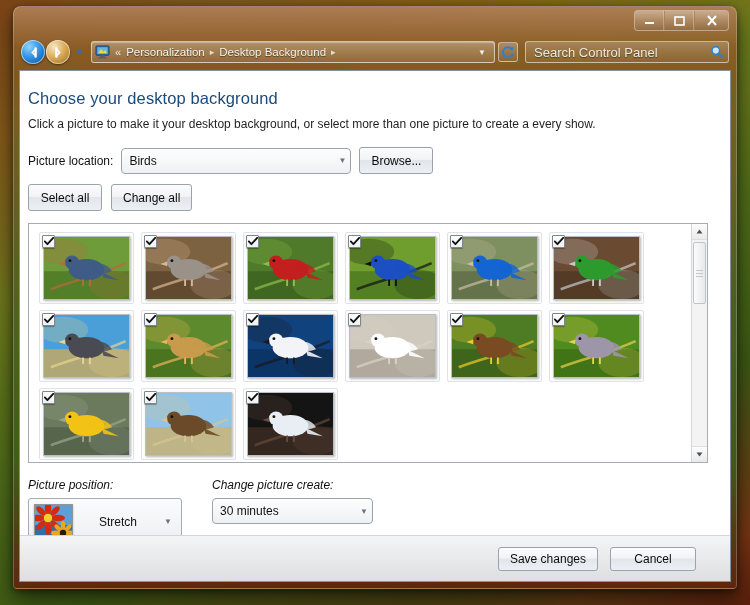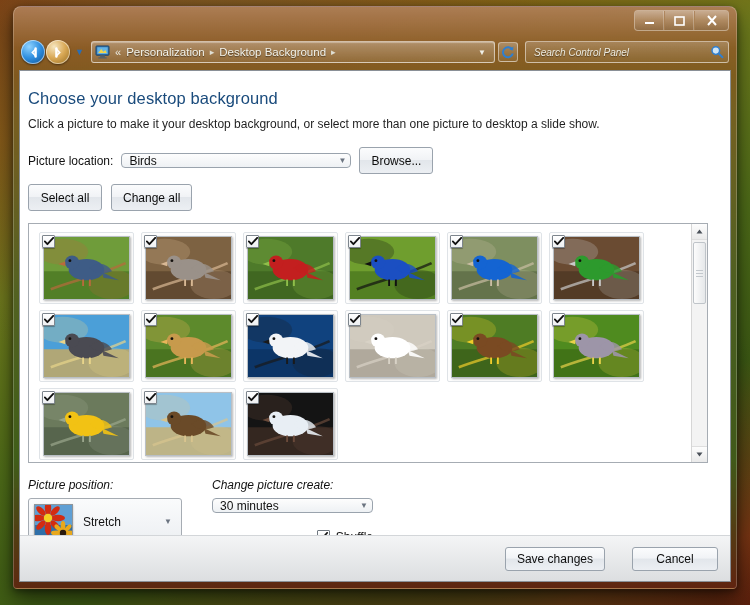--- a/index.html
+++ b/index.html
@@ -104,21 +104,21 @@
     cursor:pointer;
   }
   .searchbox {
     width:204px; height:22px; flex:none; margin-left:4px;
     display:flex; align-items:center; padding:0 4px 0 8px;
     background:linear-gradient(180deg, rgba(255,255,255,.22), rgba(255,255,255,.06));
     border:1px solid rgba(255,255,255,.50); border-radius:3px;
   }
   .searchbox input {
     flex:1; border:none; outline:none; background:transparent;
-    color:#f0f0e6; font-size:10px; font-style:italic;
+    color:#f0f0e6; font-size:13px; 
     font-family:"Liberation Sans", sans-serif;
     text-shadow:0 1px 1px rgba(0,0,0,.45);
   }
   .searchbox input::placeholder { color:#eceade; opacity:1; }
 
   
   .client {
     position:absolute; left:6px; right:6px; top:64px; bottom:7px;
     background:#fff; border:1px solid #8a9097;
     display:flex; flex-direction:column; overflow:hidden;
@@ -128,21 +128,21 @@
   h1.page-title {
     font-size:16.5px; font-weight:400; color:#1a4b7c; letter-spacing:.1px;
     margin-bottom:9px;
   }
   .subtitle { font-size:12px; color:#1f1f1f; margin-bottom:16px; }
 
   
   .row { display:flex; align-items:center; gap:8px; margin-bottom:10px; }
   .lbl { font-size:12px; color:#111; }
   .combo {
-    height:15px; border:1px solid #9aa3ad; border-radius:4px;
+    height:26px; border:1px solid #9aa3ad; border-radius:4px;
     background:linear-gradient(180deg,#fdfdfd,#eef1f4);
     display:flex; align-items:center; padding:0 4px 0 7px;
     font-size:12px; color:#111; cursor:pointer;
   }
   .combo .cv { flex:1; white-space:nowrap; overflow:hidden; }
   .combo .carat { color:#6b7480; font-size:8px; margin-left:6px; }
   #picture-location-combo { width:230px; }
 
   .btn {
     height:27px; padding:0 11px; min-width:74px;
@@ -209,21 +209,21 @@
   }
   .vs-grip { width:7px; }
   .vs-grip i { display:block; height:1px; background:#c3c8cd; margin:2px 0; }
 
   
   .options { display:flex; gap:30px; margin-top:15px; }
   .opt-label { font-size:12px; color:#111; margin-bottom:6px;font-style:italic; }
   .posbox {
     width:154px; height:47px; border:1px solid #a6acb3; border-radius:3px;
     background:linear-gradient(180deg,#fafbfc,#eceff2);
-    display:flex; align-items:center; padding:0 5px; gap:10px; cursor:pointer;
+    display:flex; align-items:center; padding:0 5px; gap:26px; cursor:pointer;
   }
   .pos-thumb {
     width:39px; height:36px; flex:none; border:1px solid #8e959b;
     box-shadow:0 1px 2px rgba(0,0,0,.25); overflow:hidden; position:relative;
   }
   .pos-name { flex:1; font-size:12px; color:#111; }
   .pos-carat { color:#6b7480; font-size:8px; padding-right:4px; }
   #change-every-combo { width:161px; }
   .checkrow { display:flex; align-items:flex-start; gap:6px; margin-top:3px; cursor:pointer; }
   .chk {
@@ -233,21 +233,21 @@
     display:flex; align-items:center; justify-content:center;
   }
   .chk-lbl { font-size:12px; color:#111; }
   .inline-opts { display:flex; align-items:flex-end; gap:14px;flex-direction:column; }
 
   
   .footer {
     flex:none; height:46px; border-top:1px solid #d3d6d9;
     background:linear-gradient(180deg,#f4f5f6,#dcdee0);
     display:flex; align-items:center; justify-content:flex-end;
-    gap:27px; padding-right:12px;
+    gap:12px; padding-right:34px;
   }
   .footer .btn { min-width:86px; height:24px; }
 </style>
 </head>
 <body>
 
 <div class="window">
   <div class="frame-glass"></div>
   <div class="frame-sheen"></div>
 
@@ -318,21 +318,21 @@
         <circle cx="5.8" cy="5.6" r="3.8" fill="#cfe6f7" stroke="#2f7fd0" stroke-width="1.5"></circle>
         <path d="M8.8 8.6 L12.4 12.2" stroke="#2f7fd0" stroke-width="2" stroke-linecap="round"></path>
       </svg>
     </div>
   </div>
 
   <div class="client">
     <div class="content">
 
       <h1 class="page-title">Choose your desktop background</h1>
-      <div class="subtitle">Click a picture to make it your desktop background, or select more than one picture to desktop a slide show.</div>
+      <div class="subtitle">Click a picture to make it your desktop background, or select more than one picture to create a every show.</div>
 
       <div class="row">
         <span class="lbl">Picture location:</span>
         <div class="combo" id="picture-location-combo">
           <span class="cv">Birds</span>
           <span class="carat">▼</span>
         </div>
         <button class="btn">Browse...</button>
       </div>
 

